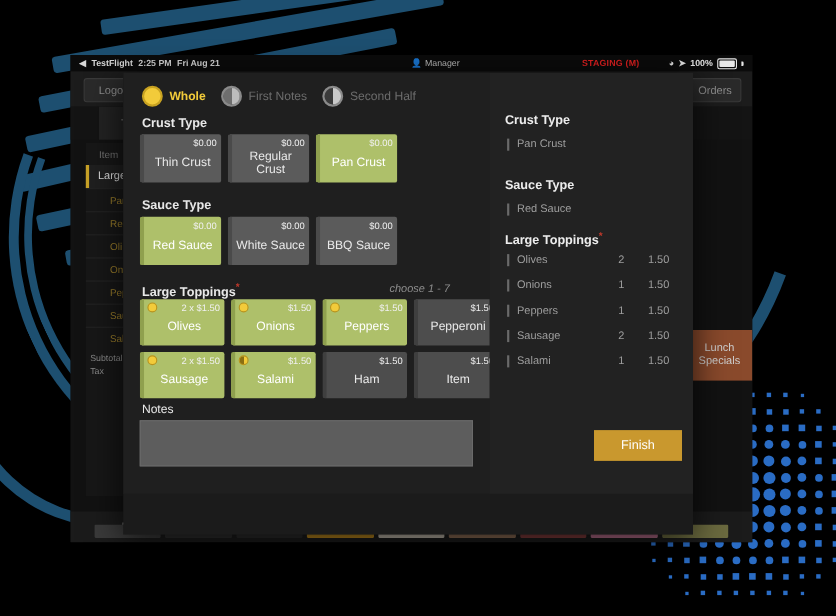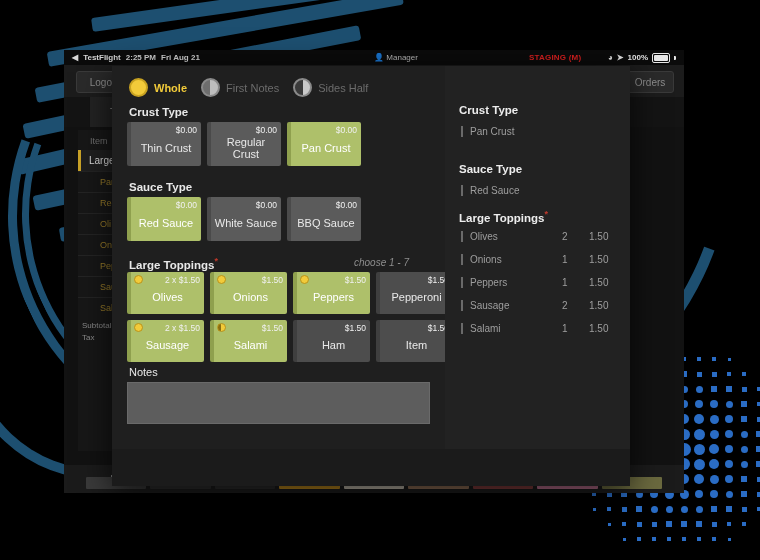--- a/index.html
+++ b/index.html
@@ -319,20 +319,21 @@
           <div class="ticket-sub">Oli</div>
           <div class="ticket-sub">Oni</div>
           <div class="ticket-sub">Pep</div>
           <div class="ticket-sub">Sau</div>
           <div class="ticket-sub">Sal</div>
         </div>
       <div class="ticket-tot">Subtotal</div>
       <div class="ticket-tot">Tax</div>
     </div>
 
+    <div class="cat-tile" id="cat-lunch">Lunch Specials</div>
 
     <div id="bottombar">
       <div id="more-btn">More</div>
       <div id="catstrip">
           <div style="background: rgb(58, 58, 58);"></div>
           <div style="background: rgb(46, 46, 46);"></div>
           <div style="background: rgb(43, 43, 43);"></div>
           <div style="background: rgb(180, 130, 28);"></div>
           <div style="background: rgb(185, 178, 165);"></div>
           <div style="background: rgb(138, 106, 82);"></div>
@@ -354,21 +355,21 @@
             <div class="portion">
               <div class="pcircle whole"></div>
               <div class="plabel on">Whole</div>
             </div>
             <div class="portion">
               <div class="pcircle half"></div>
               <div class="plabel off">First Notes</div>
             </div>
             <div class="portion">
               <div class="pcircle half2"></div>
-              <div class="plabel off">Sides Half</div>
+              <div class="plabel off">Second Half</div>
             </div>
           </div>
 
         <div class="sec-title" style="left:17px;top:40px;">Crust Type</div>
         <div class="tile-row" id="crust-row" style="left:15px;top:56px;">
             <div class="tile off">
               <div class="price">$0.00</div>
               <div class="tname">Thin Crust</div>
             </div>
             <div class="tile off">
@@ -459,15 +460,16 @@
         </div>
         <div id="summary-toppings" style="position: absolute; left: 0px; top: 0px; width: 185px;">
             <div class="sum-item" style="top: 165px;"><span>Olives</span><span class="qty">2</span><span class="amt">1.50</span></div>
             <div class="sum-item" style="top: 188px;"><span>Onions</span><span class="qty">1</span><span class="amt">1.50</span></div>
             <div class="sum-item" style="top: 211px;"><span>Peppers</span><span class="qty">1</span><span class="amt">1.50</span></div>
             <div class="sum-item" style="top: 234px;"><span>Sausage</span><span class="qty">2</span><span class="amt">1.50</span></div>
             <div class="sum-item" style="top: 257px;"><span>Salami</span><span class="qty">1</span><span class="amt">1.50</span></div>
           </div>
       </div>
 
+      <div id="finish-btn">Finish</div>
     </div>
   </div>
 </div>
 
 </body></html>

